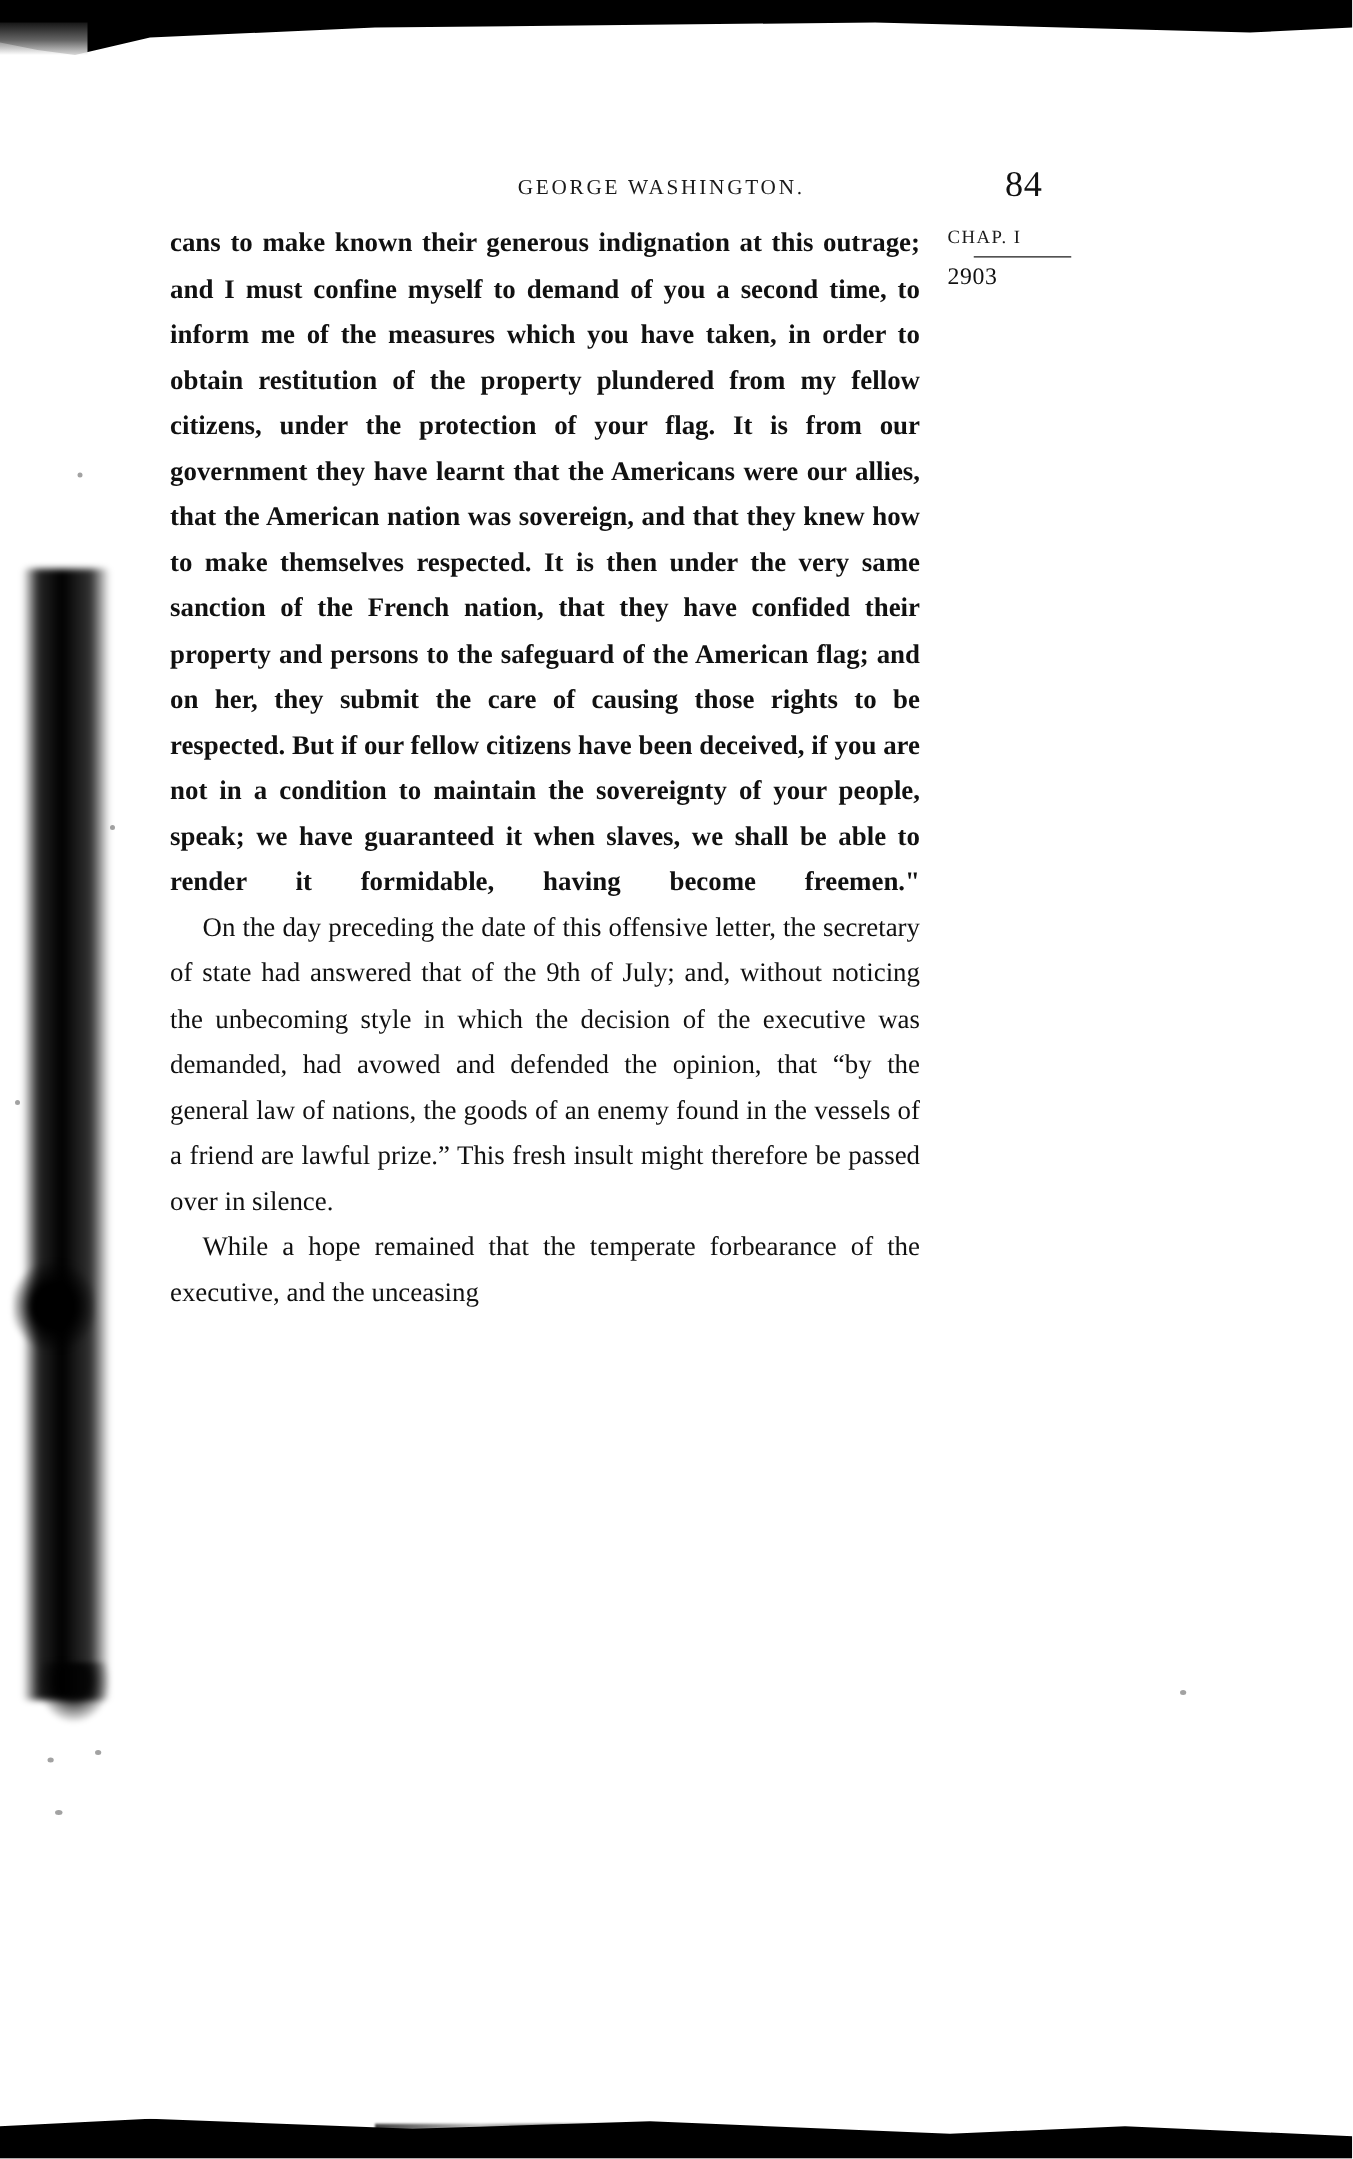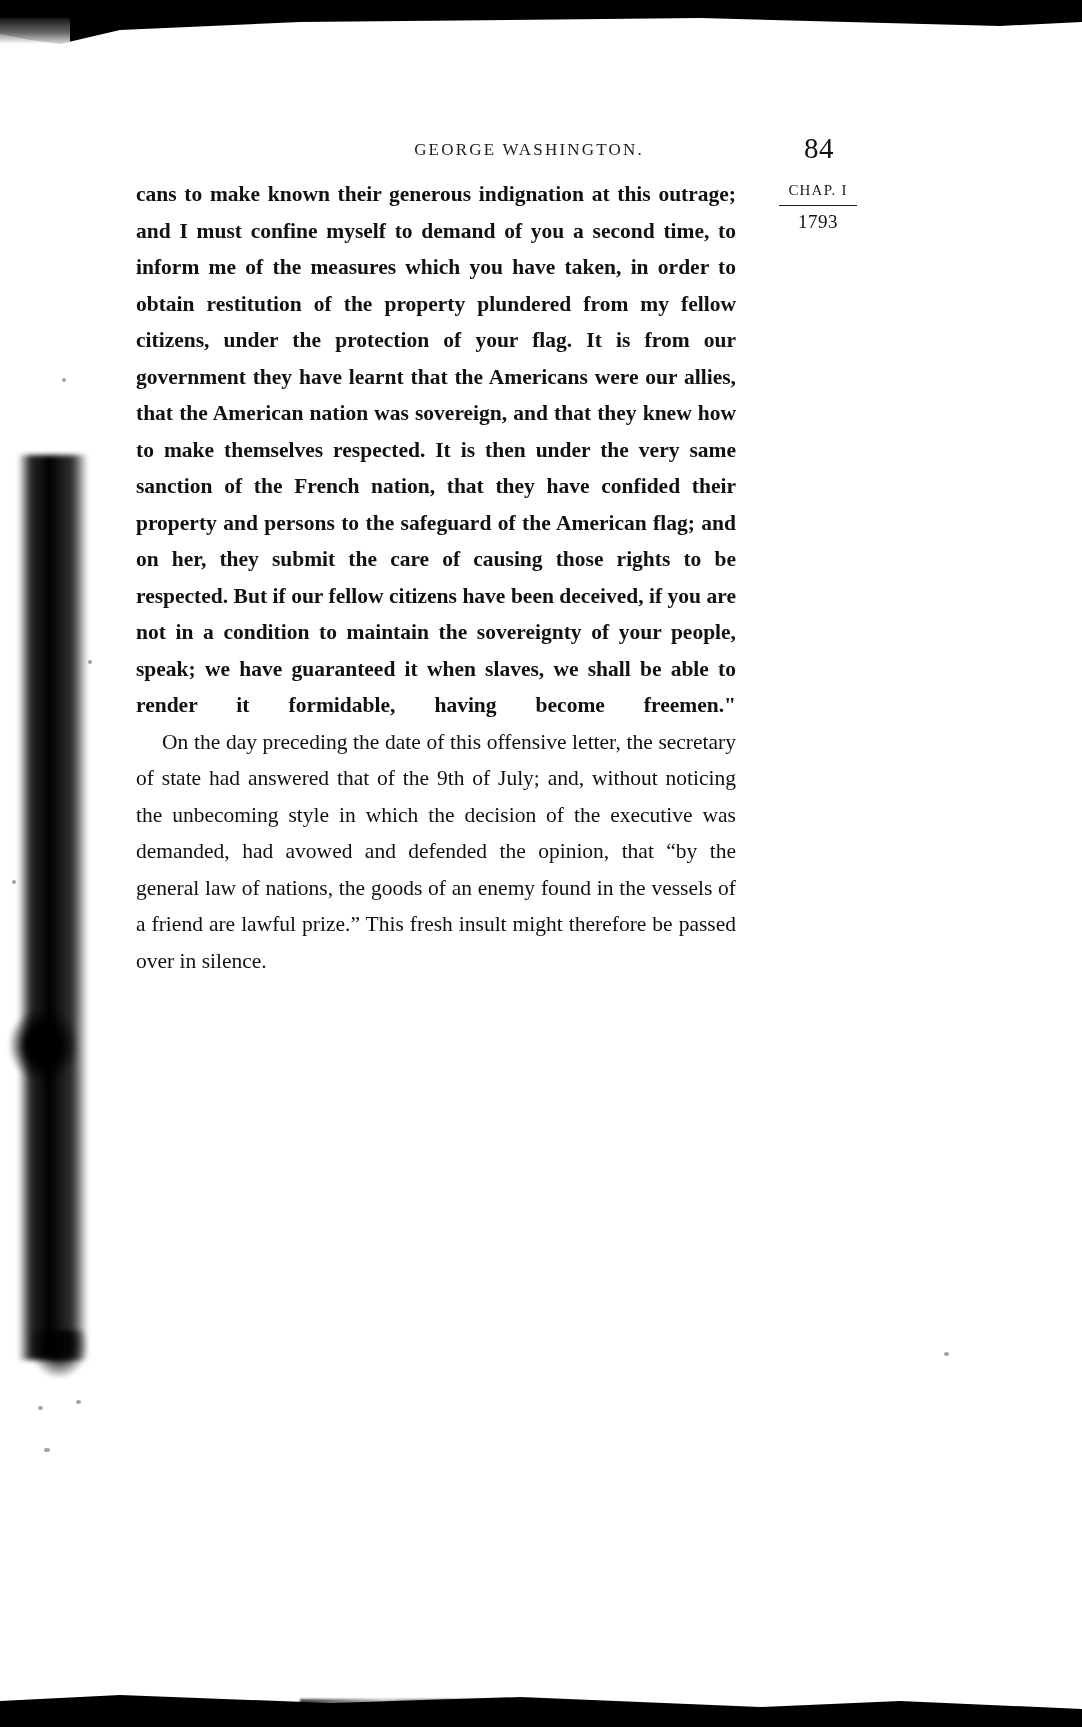--- a/index.html
+++ b/index.html
@@ -127,21 +127,20 @@
     font-size: 29px;
     color: #111;
     letter-spacing: .5px;
   }
 
   .marginalia {
     position: absolute;
     left: 744px;
     top: 182px;
     width: 120px;
-    text-align: center;
   }
   .marginalia .chap {
     font-variant: small-caps;
     font-size: 15px;
     letter-spacing: 1.2px;
     color: #1a1a1a;
   }
   .marginalia .rule {
     width: 78px;
     height: 1px;
@@ -202,21 +201,22 @@
 
 <div class="page">
 
   <div class="running-head">GEORGE WASHINGTON.</div>
 
   <div class="folio">84</div>
 
   <div class="marginalia">
     <div class="chap">CHAP. I</div>
     <div class="rule"></div>
-    <div class="year">1793</div>
+    <div class="year">2903</div>
   </div>
 
   <div class="textblock">
     <p class="just-all">cans to make known their generous indignation at this outrage; and I must confine myself to demand of you a second time, to inform me of the measures which you have taken, in order to obtain restitution of the property plundered from my fellow citizens, under the protection of your flag.   It is from our government they have learnt that the Americans were our allies, that the American nation was sovereign, and that they knew how to make themselves respected.   It is then under the very same sanction of the French nation, that they have confided their property and persons to the safeguard of the American flag; and on her, they submit the care of causing those rights to be respected. But if our fellow citizens have been deceived, if you are not in a condition to maintain the sovereignty of your people, speak; we have guaranteed it when slaves, we shall be able to render it formidable, having become freemen."</p>
     <p class="indent just-last-left">On the day preceding the date of this offensive letter, the secretary of state had answered that of the 9th of July; and, without noticing the unbecoming style in which the decision of the executive was demanded, had avowed and defended the opinion, that “by the general law of nations, the goods of an enemy found in the vessels of a friend are lawful prize.”   This fresh insult might therefore be passed over in silence.</p>
+    <p class="indent just-last-left">While a hope remained that the temperate forbearance of the executive, and the unceasing</p>
   </div>
 
 </div>
 
 </body></html>

